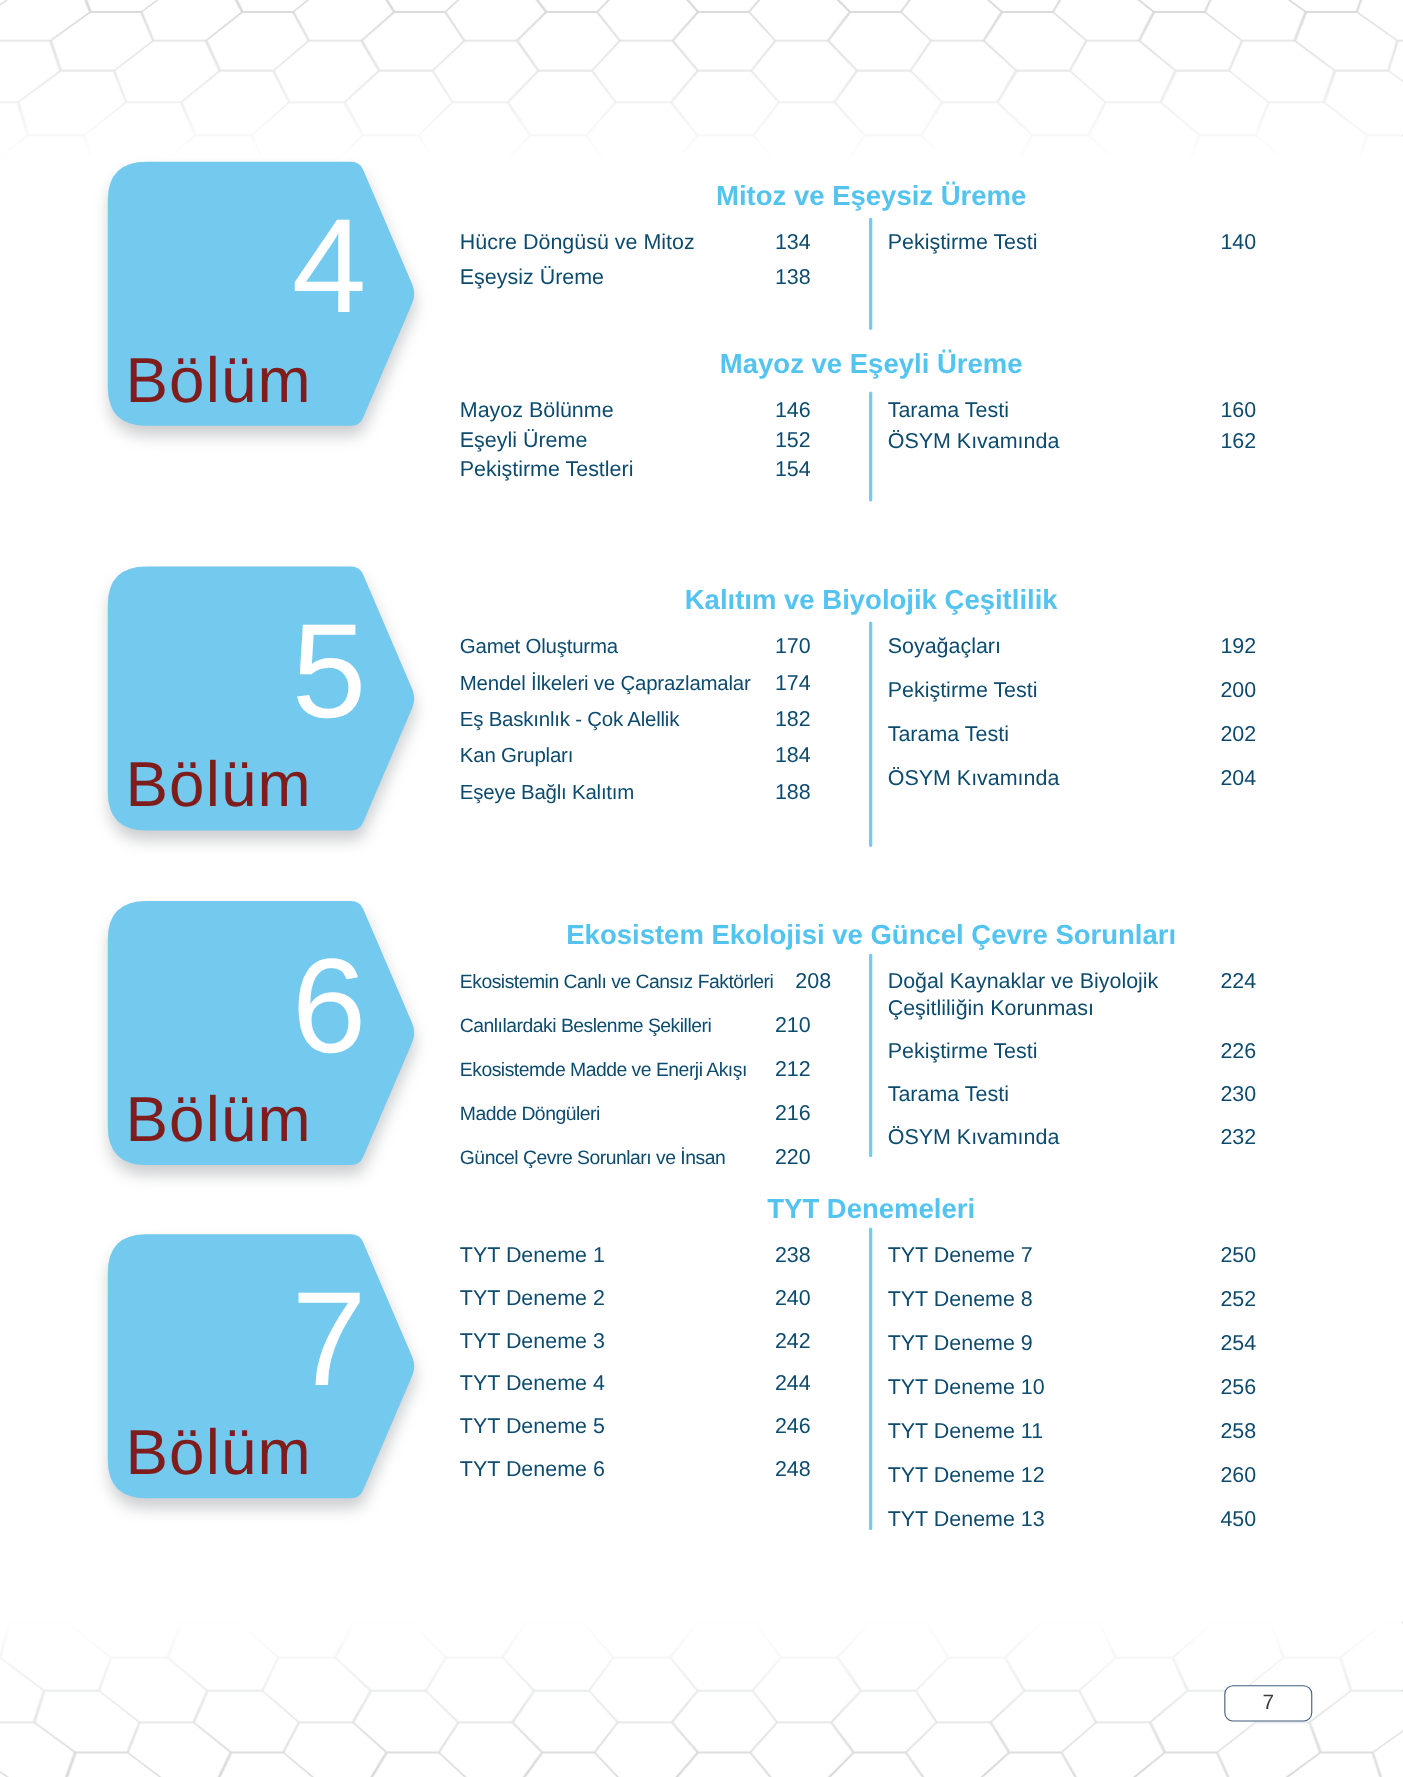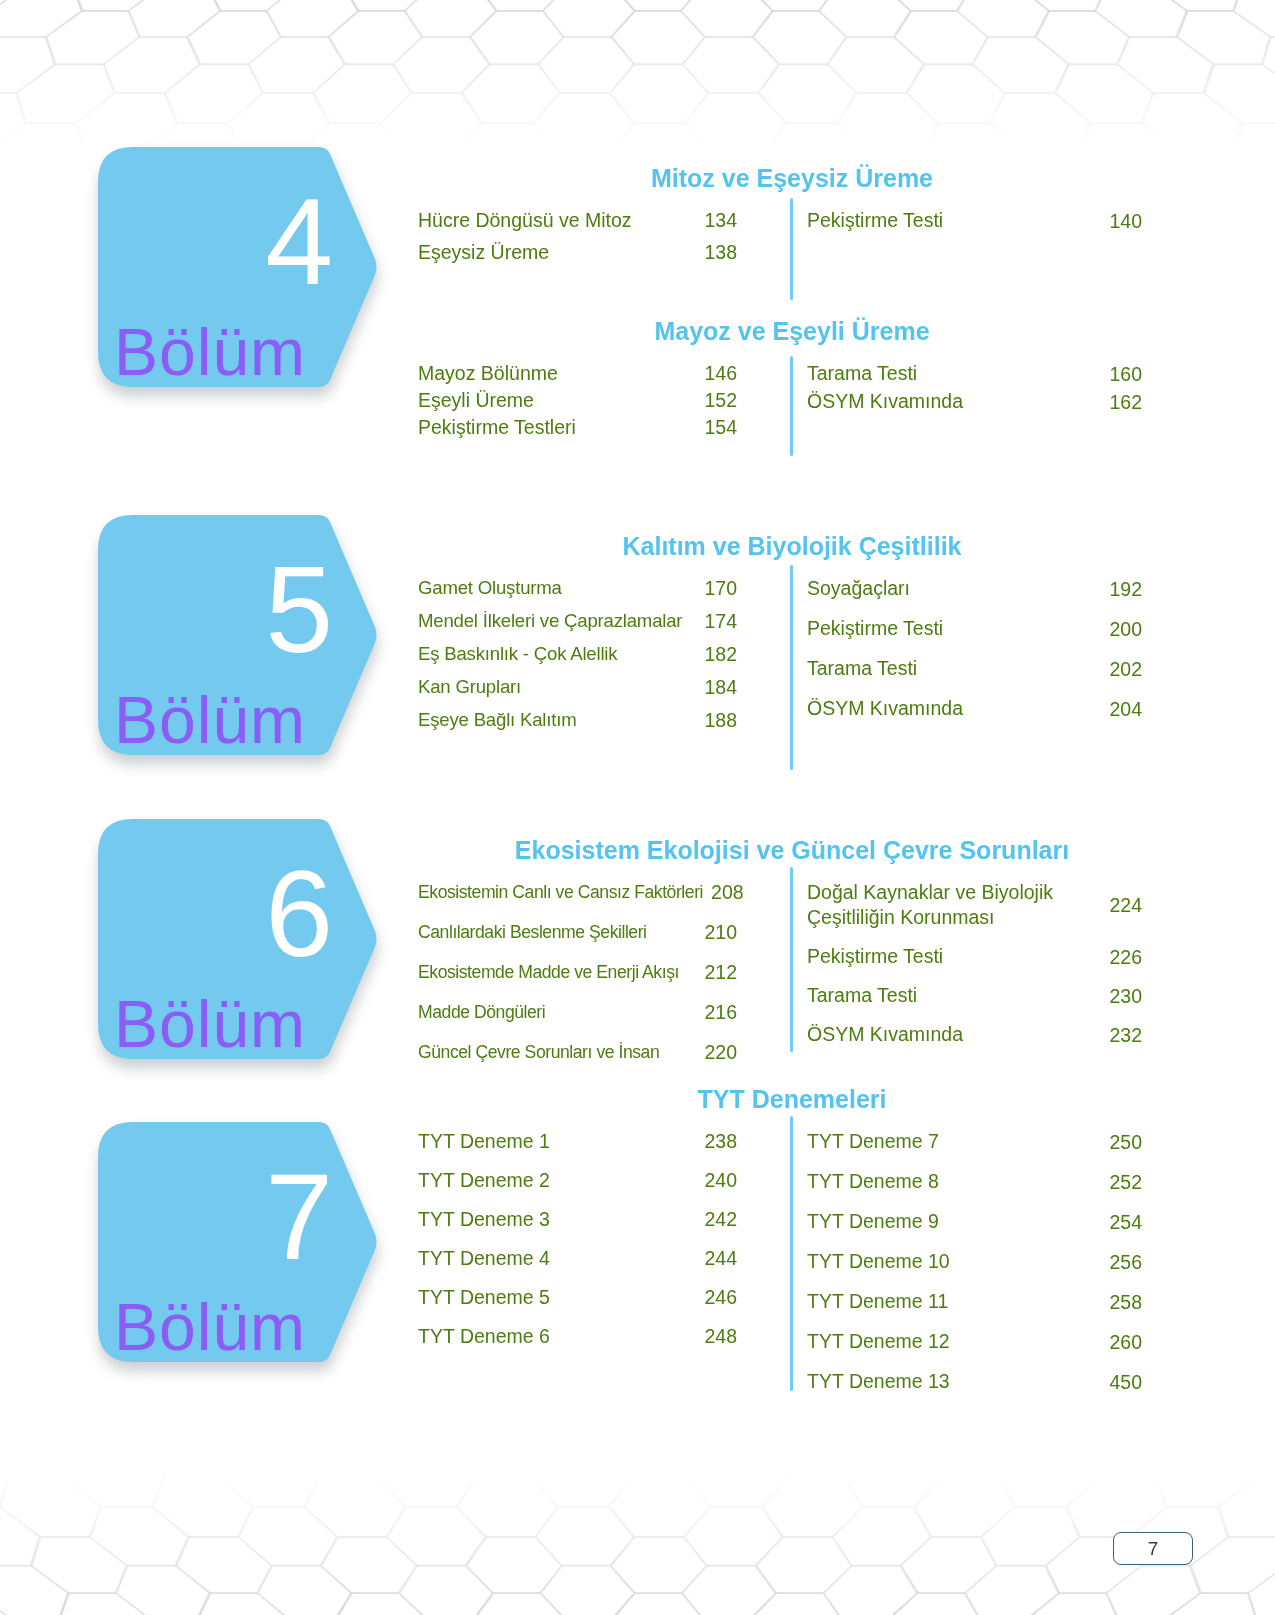--- a/index.html
+++ b/index.html
@@ -24,46 +24,46 @@
   .hex-bottom::after{content:'';position:absolute;inset:0;
     background:linear-gradient(to top,rgba(255,255,255,0) 0%,rgba(255,255,255,.55) 55%,#fff 100%);}
 
   
   .badge{position:absolute;left:98px;width:283px;height:240px;z-index:1;}
   .b4{top:147px}.b5{top:515px}.b6{top:819px}.b7{top:1122px}
   .badge svg.shape{position:absolute;inset:0;overflow:visible;
     filter:drop-shadow(1px 9px 7px rgba(125,130,135,.40));}
   .badge-num{position:absolute;top:34px;right:48px;font-size:122px;line-height:1;
     color:#fff;font-weight:400;}
-  .badge-label{position:absolute;left:16px;bottom:2px;font-size:66px;line-height:1;
-    color:#8b5cf6;font-weight:400;letter-spacing:1px;}
+  .badge-label{position:absolute;left:16px;bottom:12px;font-size:58px;line-height:1;
+    color:#7f1d1d;font-weight:400;letter-spacing:1px;}
 
   
   .block{position:absolute;left:418px;width:724px;z-index:2;}
   .sub4a{top:162px}.sub4b{top:315px}.sub5{top:530px}.sub6{top:834px}.sub7{top:1083px}
 
   .sub-title{font-size:25px;font-weight:700;color:#53c3f0;text-align:center;
     line-height:32px;padding-left:24px;}
 
   .cols{position:relative;display:flex;margin-top:14px;}
   .col{display:flex;flex-direction:column;}
   .col-left{width:319px;}
   .col-right{width:335px;margin-left:70px;}
 
   .vdiv{position:absolute;left:372px;width:3px;background:#70cdf2;border-radius:2px;}
   .sub4a .vdiv{top:-10px;height:102px;}
   .sub4b .vdiv{top:-5px;height:100px;}
   .sub5  .vdiv{top:-11px;height:205px;}
   .sub6  .vdiv{top:-13px;height:185px;}
   .sub7  .vdiv{top:-13px;height:275px;}
 
-  .row{display:flex;justify-content:space-between;align-items:center;
-    font-size:19.5px;line-height:24px;color:#4d7c0f;}
+  .row{display:flex;justify-content:space-between;align-items:flex-start;
+    font-size:19.5px;line-height:24px;color:#0c4a6e;}
   .lbl{white-space:nowrap;}
-  .pg{margin-left:8px;}
+  .pg{margin-left:20px;}
   .col-right .lbl{white-space:normal;max-width:272px;line-height:25px;}
 
   
   .g8{gap:8px}.g3{gap:3px}.g9{gap:9px}.g15{gap:15px}.g14{gap:14px}.g16{gap:16px}
 
   
   .s5l .lbl{font-size:18.6px;letter-spacing:-0.2px;}
   .cond .lbl{font-size:17.6px;letter-spacing:-0.45px;}
 
   

